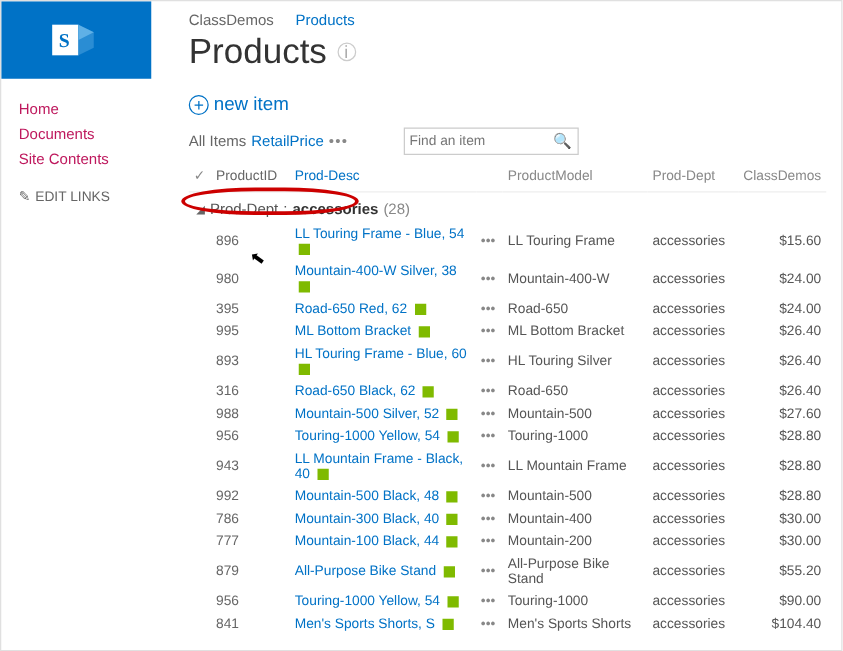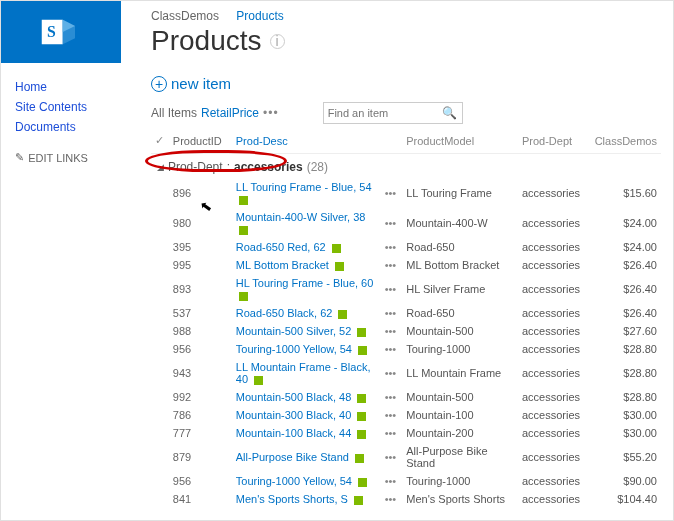--- a/index.html
+++ b/index.html
@@ -8,21 +8,21 @@
   .logo-tile { width: 120px; height: 62px; background: #0072c6; display: flex; align-items: center; justify-content: center; }
   .logo-tile svg { width: 42px; height: 42px; }
   .header-right { padding: 8px 0 0 30px; }
   .breadcrumb { font-size: 12px; color: #666; margin-bottom: 2px; }
   .breadcrumb span { margin-right: 14px; }
   .breadcrumb .bc-products { color: #0072c6; }
   .page-title { font-size: 28px; font-weight: 200; color: #333; display: flex; align-items: center; gap: 8px;}
   .page-title .info-icon { color:#aaa; font-size:14px; border:1px solid #ccc; border-radius:50%; width:15px; height:15px; display:inline-flex; align-items:center; justify-content:center;}
   .layout { display: flex; margin-top: 8px;}
   .quicklaunch { width: 120px; padding: 6px 0 0 14px; font-size: 12px; }
-  .quicklaunch .ql-item { padding: 3px 0; color: #1d4ed8; }
+  .quicklaunch .ql-item { padding: 3px 0; color: #be185d; }
   .quicklaunch .edit-links { margin-top: 14px; color: #666; font-size: 11px; display:flex; align-items:center; gap:4px;}
   .main { flex: 1; padding-left: 30px; padding-top: 4px;}
   .new-item { color: #0072c6; font-size: 15px; display: flex; align-items: center; gap: 4px; margin-bottom: 10px;}
   .new-item .plus { border: 1.5px solid #0072c6; border-radius: 50%; width: 16px; height: 16px; display: inline-flex; align-items: center; justify-content: center; font-size: 14px; line-height:1;}
   .viewbar { display: flex; align-items: center; gap: 4px; margin-bottom: 8px; color:#666;}
   .viewbar .view { font-size: 12px; }
   .viewbar .view.active { color: #0072c6; }
   .viewbar .dots { color:#888; letter-spacing:1px;}
   .searchbox { border: 1px solid #ccc; width: 140px; height: 22px; display: flex; align-items:center; padding: 0 4px; margin-left: 40px; position:relative;}
   .searchbox input { border: none; outline: none; width: 100%; font-size: 11px; color:#888;}
@@ -66,22 +66,22 @@
     <div class="page-title">
       <span>Products</span>
       <span class="info-icon">i</span>
     </div>
   </div>
 </div>
 
 <div class="layout">
   <div class="quicklaunch">
     <div class="ql-item">Home</div>
+    <div class="ql-item">Documents</div>
     <div class="ql-item">Site Contents</div>
-    <div class="ql-item">Documents</div>
     <div class="edit-links">
       <span>✎</span>
       <span>EDIT LINKS</span>
     </div>
   </div>
 
   <div class="main">
     <div class="new-item">
       <span class="plus">+</span>
       <span>new item</span>
@@ -155,27 +155,27 @@
             <td class="col-ecb">•••</td>
             <td class="col-model">ML Bottom Bracket</td>
             <td class="col-dept">accessories</td>
             <td class="col-price">$26.40</td>
           </tr>
           <tr>
             <td class="col-check"></td>
             <td class="col-id">893</td>
             <td class="col-desc">HL Touring Frame - Blue, 60 <span class="new-flag"></span></td>
             <td class="col-ecb">•••</td>
-            <td class="col-model">HL Silver Frame</td>
+            <td class="col-model">HL Touring Silver</td>
             <td class="col-dept">accessories</td>
             <td class="col-price">$26.40</td>
           </tr>
           <tr>
             <td class="col-check"></td>
-            <td class="col-id">537</td>
+            <td class="col-id">316</td>
             <td class="col-desc">Road-650 Black, 62 <span class="new-flag"></span></td>
             <td class="col-ecb">•••</td>
             <td class="col-model">Road-650</td>
             <td class="col-dept">accessories</td>
             <td class="col-price">$26.40</td>
           </tr>
           <tr>
             <td class="col-check"></td>
             <td class="col-id">988</td>
             <td class="col-desc">Mountain-500 Silver, 52 <span class="new-flag"></span></td>
@@ -209,21 +209,21 @@
             <td class="col-ecb">•••</td>
             <td class="col-model">Mountain-500</td>
             <td class="col-dept">accessories</td>
             <td class="col-price">$28.80</td>
           </tr>
           <tr>
             <td class="col-check"></td>
             <td class="col-id">786</td>
             <td class="col-desc">Mountain-300 Black, 40 <span class="new-flag"></span></td>
             <td class="col-ecb">•••</td>
-            <td class="col-model">Mountain-100</td>
+            <td class="col-model">Mountain-400</td>
             <td class="col-dept">accessories</td>
             <td class="col-price">$30.00</td>
           </tr>
           <tr>
             <td class="col-check"></td>
             <td class="col-id">777</td>
             <td class="col-desc">Mountain-100 Black, 44 <span class="new-flag"></span></td>
             <td class="col-ecb">•••</td>
             <td class="col-model">Mountain-200</td>
             <td class="col-dept">accessories</td>

